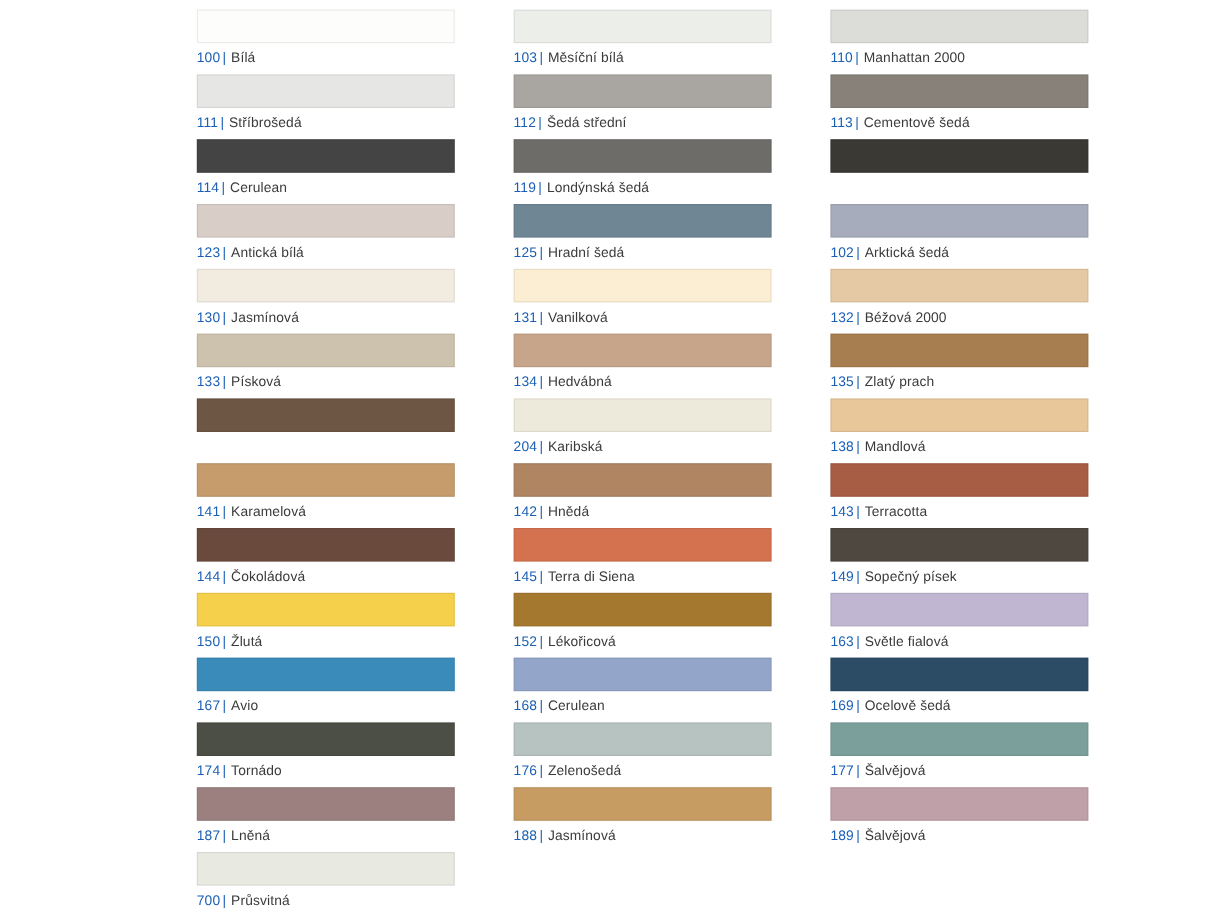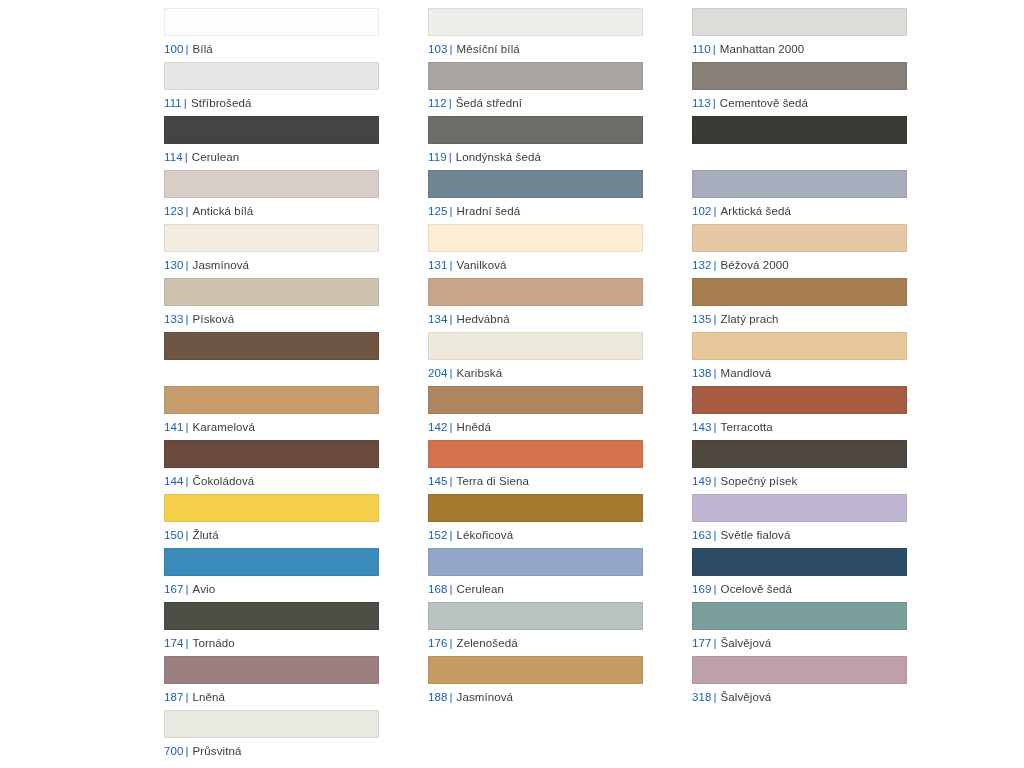--- a/index.html
+++ b/index.html
@@ -206,20 +206,20 @@
       <div class="swatch-cell">
         <span class="swatch-chip" style="background: rgb(156, 128, 128);"></span>
         <div class="swatch-label"><span class="swatch-code">187</span><span class="sep">|</span><span class="swatch-name">Lněná</span></div>
       </div>
       <div class="swatch-cell">
         <span class="swatch-chip" style="background: rgb(198, 156, 99);"></span>
         <div class="swatch-label"><span class="swatch-code">188</span><span class="sep">|</span><span class="swatch-name">Jasmínová</span></div>
       </div>
       <div class="swatch-cell">
         <span class="swatch-chip" style="background: rgb(192, 160, 168);"></span>
-        <div class="swatch-label"><span class="swatch-code">318</span><span class="sep">|</span><span class="swatch-name">Šalvějová</span></div>
+        <div class="swatch-label"><span class="swatch-code">189</span><span class="sep">|</span><span class="swatch-name">Šalvějová</span></div>
       </div>
       <div class="swatch-cell">
         <span class="swatch-chip" style="background: rgb(232, 233, 225);"></span>
         <div class="swatch-label"><span class="swatch-code">700</span><span class="sep">|</span><span class="swatch-name">Průsvitná</span></div>
       </div>
     </div>
 </div>
 
 </body></html>

